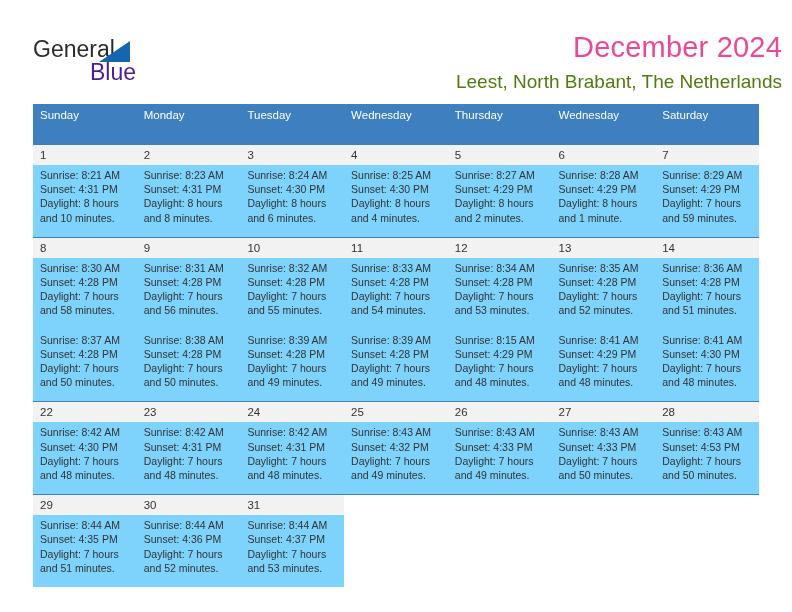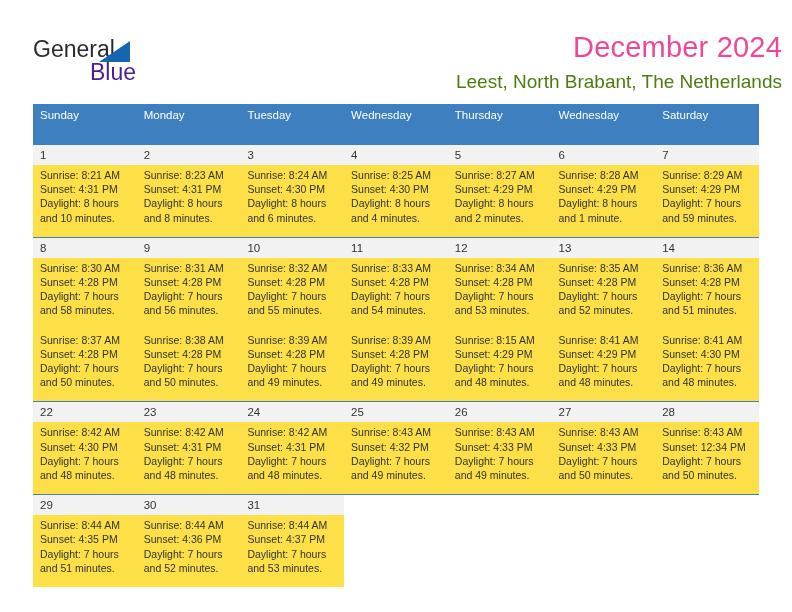--- a/index.html
+++ b/index.html
@@ -114,21 +114,21 @@
     color: #333333;
     padding: 3px 0 3px 7px;
     line-height: 14px;
     border-top: 1px solid #3d7fbf;
     vertical-align: top;
   }
   .daynum-row.first td {
     border-top: none;
   }
   .info-row td {
-    background: #fde047;
+    background: #7dd3fc;
     font-size: 10.5px;
     color: #333333;
     padding: 3px 0 12px 7px;
     line-height: 14.2px;
     vertical-align: top;
     border: none;
   }
   .info-row td.empty {
     background: #ffffff;
   }
@@ -368,21 +368,21 @@
           <span class="info-line">and 49 minutes.</span>
         </td>
         <td>
           <span class="info-line">Sunrise: 8:43 AM</span>
           <span class="info-line">Sunset: 4:33 PM</span>
           <span class="info-line">Daylight: 7 hours</span>
           <span class="info-line">and 50 minutes.</span>
         </td>
         <td>
           <span class="info-line">Sunrise: 8:43 AM</span>
-          <span class="info-line">Sunset: 12:34 PM</span>
+          <span class="info-line">Sunset: 4:53 PM</span>
           <span class="info-line">Daylight: 7 hours</span>
           <span class="info-line">and 50 minutes.</span>
         </td>
       </tr>
 
       <tr class="daynum-row">
         <td>29</td>
         <td>30</td>
         <td>31</td>
         <td class="empty"></td>

